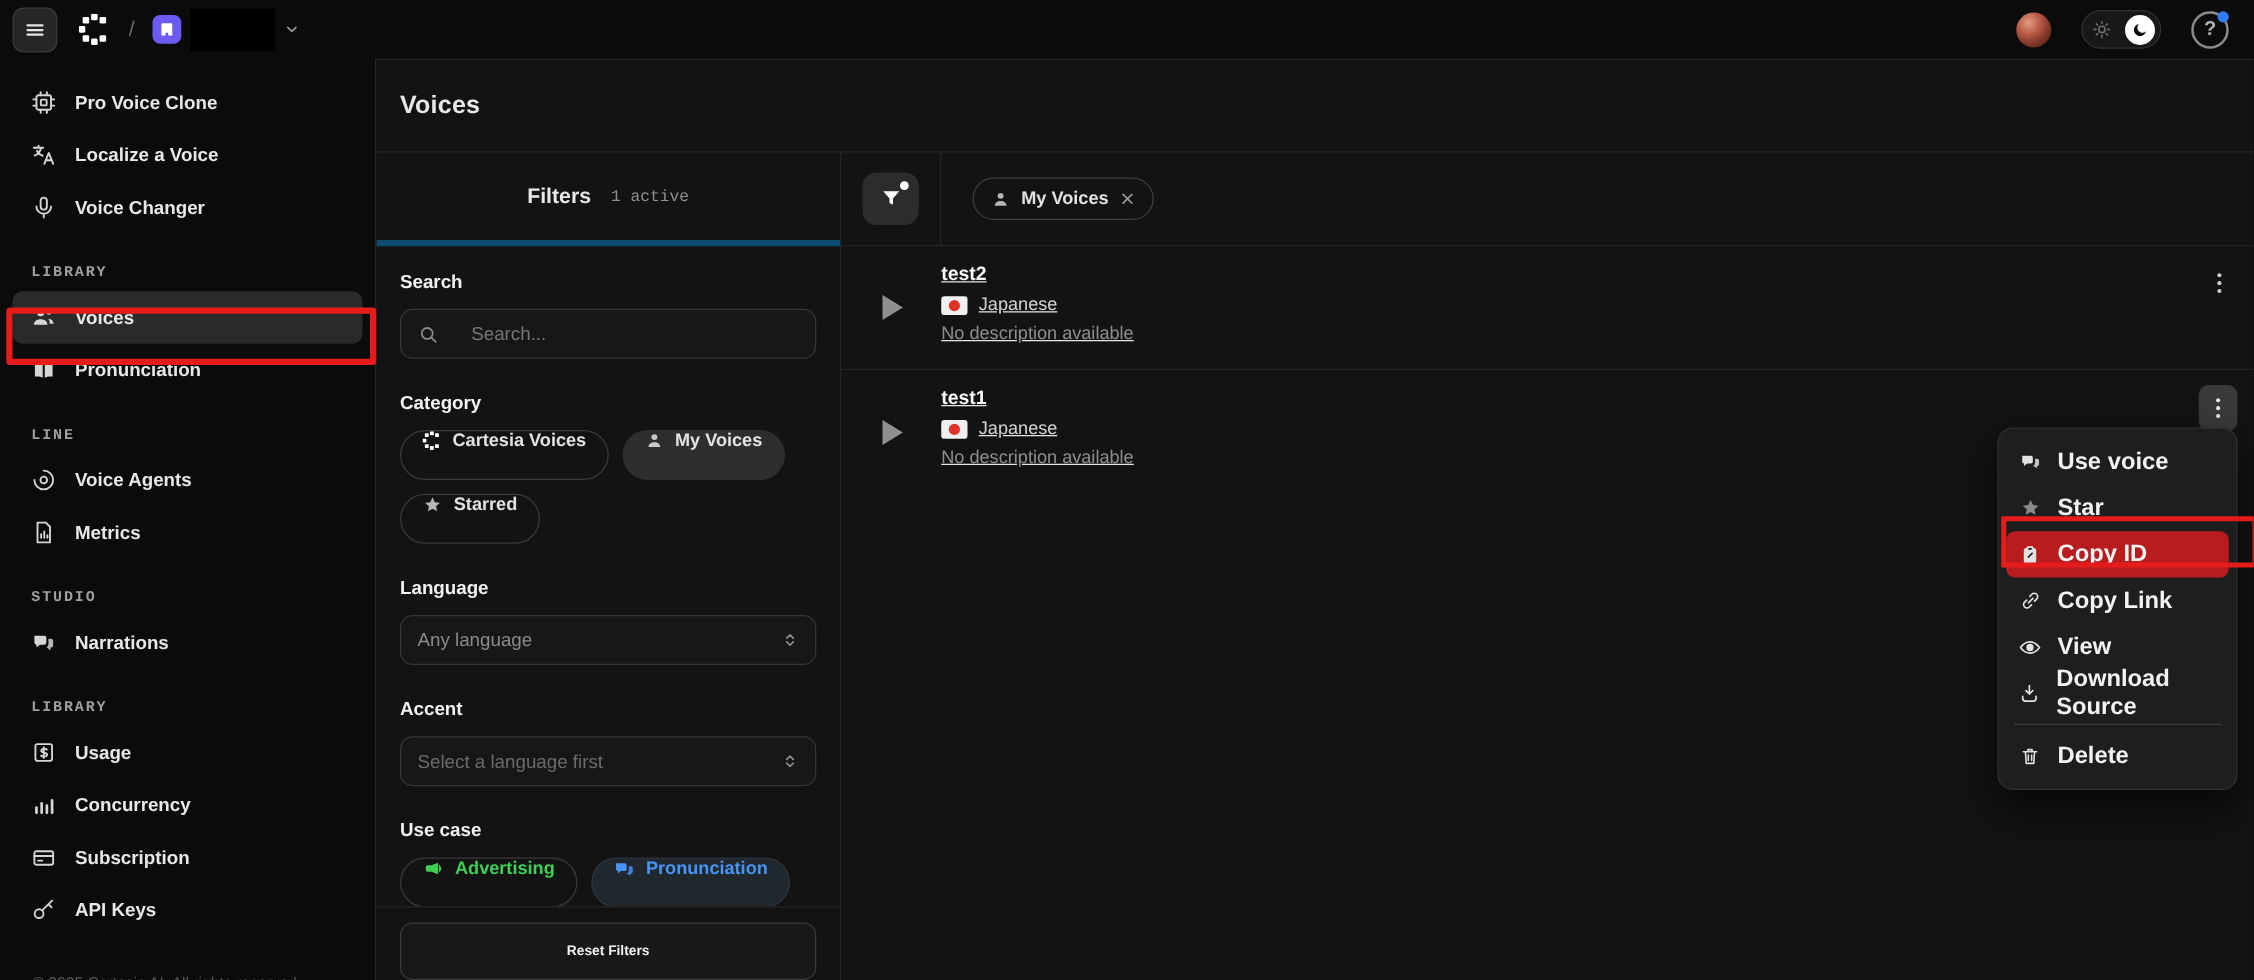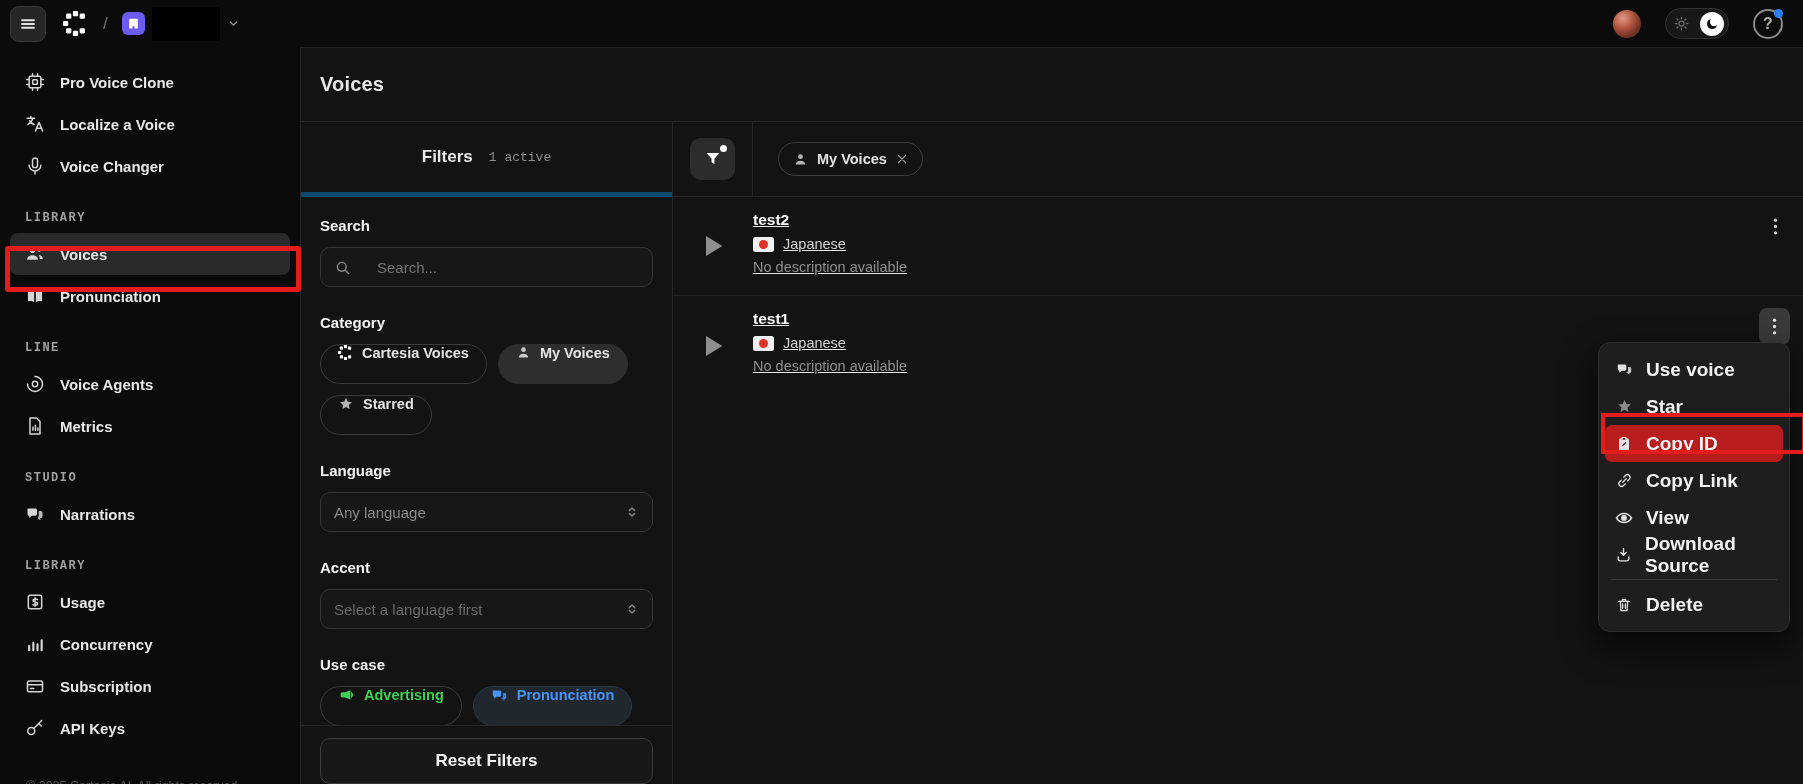--- a/index.html
+++ b/index.html
@@ -84,21 +84,21 @@
   .pill.green{ color:#3ecf55; }
   .pill.blue{ color:#4794f8; background:#20282e; border-color:#2b3640; }
   .select{ height:40px; border:1px solid #363636; border-radius:10px; background:#171717;
     display:flex; align-items:center; justify-content:space-between; padding:0 13px; cursor:pointer; }
   .select .val{ font-size:15px; color:#8a8a8a; }
   .select .val.dim{ color:#6b6b6b;text-align:center; }
   .select .ico{ color:#8a8a8a; }
   .filter-foot{ flex:0 0 auto; border-top:1px solid #262626; background:#131313;
     padding:12px 19px 0 19px; }
   .reset-btn{ width:100%; height:46px; border:1px solid #3c3c3c; border-radius:10px;
-    background:#181818; color:#f2f2f2; font-size:17px; font-weight:700;
+    background:#181818; color:#f2f2f2; font-size:11px; font-weight:700;
     font-family:"Liberation Sans", sans-serif; cursor:pointer; }
 
   
   .right-area{ flex:1; display:flex; flex-direction:column; min-width:0; }
   .results-head{ height:75px; flex:0 0 75px; border-bottom:1px solid #262626; display:flex; }
   .funnel-cell{ width:80px; flex:0 0 80px; border-right:1px solid #262626;
     display:flex; align-items:center; justify-content:center; }
   .funnel-btn{ width:45px; height:42px; border-radius:11px; background:#2c2c2c;
     display:flex; align-items:center; justify-content:center; position:relative; cursor:pointer; }
   .funnel-btn .dot{ position:absolute; top:7px; right:8px; width:7px; height:7px;

